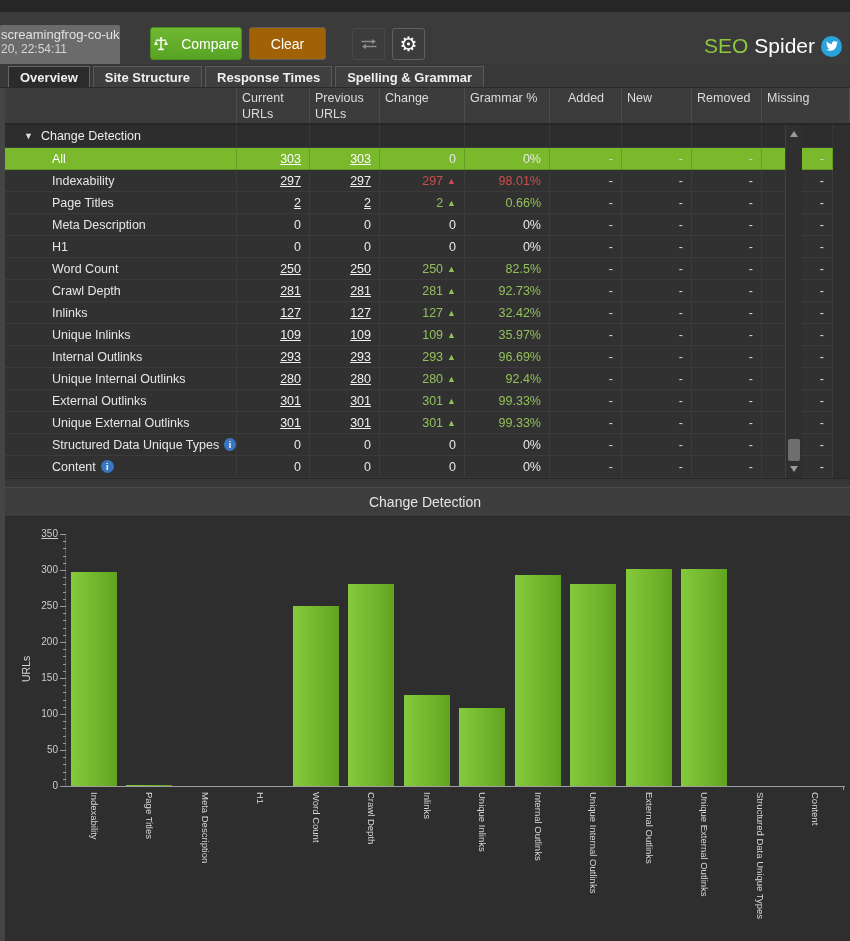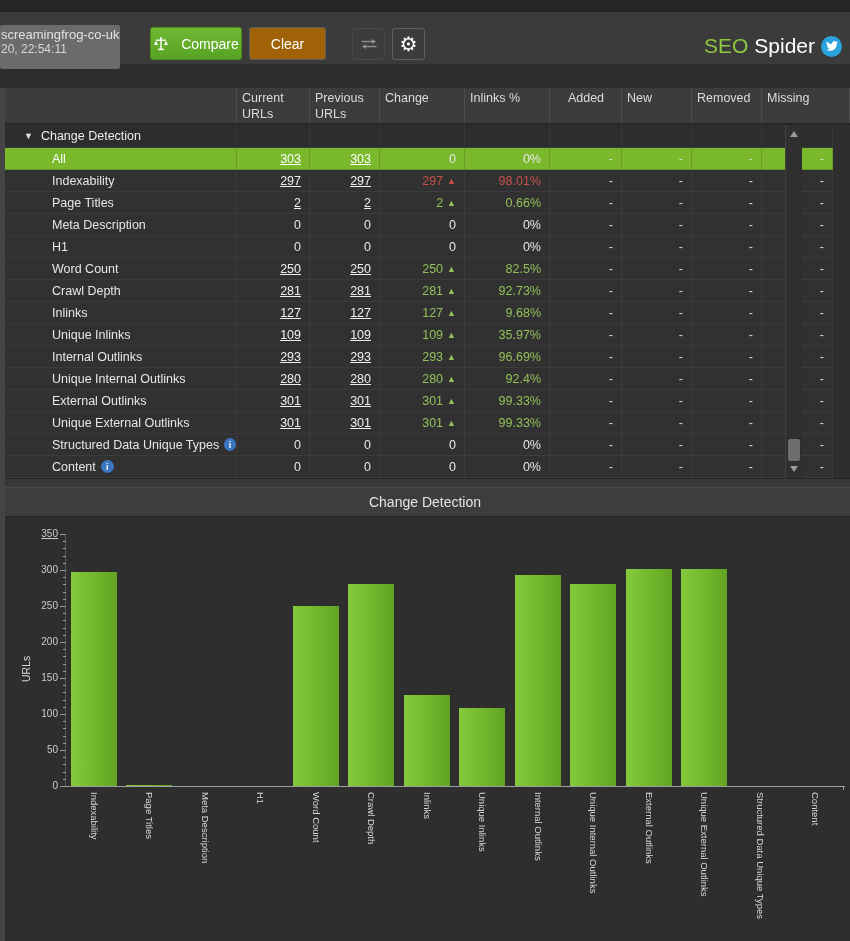--- a/index.html
+++ b/index.html
@@ -153,28 +153,34 @@
       <span class="seo">SEO</span>
         <span class="spider">Spider</span>
       <span class="tw-circle">
         <svg width="12" height="12" viewBox="0 0 24 24">
           <path fill="#ffffff" d="M23.953 4.57a10 10 0 01-2.825.775 4.958 4.958 0 002.163-2.723c-.951.555-2.005.959-3.127 1.184a4.92 4.92 0 00-8.384 4.482C7.69 8.095 4.067 6.13 1.64 3.162a4.822 4.822 0 00-.666 2.475c0 1.71.87 3.213 2.188 4.096a4.904 4.904 0 01-2.228-.616v.06a4.923 4.923 0 003.946 4.827 4.996 4.996 0 01-2.212.085 4.936 4.936 0 004.604 3.417A9.867 9.867 0 010 19.54a13.995 13.995 0 007.557 2.209c9.053 0 13.998-7.496 13.998-13.985 0-.21 0-.42-.015-.63A9.935 9.935 0 0024 4.59z"></path>
         </svg>
       </span>
     </div>
   </div>
 
+  <div class="tabs" id="tabs">
+      <div class="tab active">Overview</div>
+      <div class="tab">Site Structure</div>
+      <div class="tab">Response Times</div>
+      <div class="tab">Spelling &amp; Grammar</div>
+    </div>
 
   <div class="table-wrap">
     <div class="thead" id="thead">
         <div class="th" style="width: 237px;"></div>
         <div class="th" style="width: 73px;">Current URLs</div>
         <div class="th" style="width: 70px;">Previous URLs</div>
         <div class="th" style="width: 85px;">Change</div>
-        <div class="th" style="width: 85px;">Inlinks %</div>
+        <div class="th" style="width: 85px;">Grammar %</div>
         <div class="th" style="width: 72px; text-align: center;">Added</div>
         <div class="th" style="width: 70px;">New</div>
         <div class="th" style="width: 70px;">Removed</div>
         <div class="th" style="width: 88px;">Missing</div>
       </div>
     <div class="tbody" id="tbody">
         <div class="row group">
           <div class="cell namec" style="width: 237px;">
             <span class="tri-down">▼</span>
             <span>Change Detection</span>
@@ -403,21 +409,21 @@
             <span class="lnk">127</span>
           </div>
           <div class="cell num" style="width: 70px;">
             <span class="lnk">127</span>
           </div>
           <div class="cell num" style="width: 85px;">
             <span class="val-green">127</span>
             <span class="tri-up val-green">▲</span>
           </div>
           <div class="cell num" style="width: 85px;">
-            <span class="val-green">9.68%</span>
+            <span class="val-green">32.42%</span>
           </div>
           <div class="cell num" style="width: 72px;">
             <span class="dash">-</span>
           </div>
           <div class="cell num" style="width: 70px;">
             <span class="dash">-</span>
           </div>
           <div class="cell num" style="width: 70px;">
             <span class="dash">-</span>
           </div>

